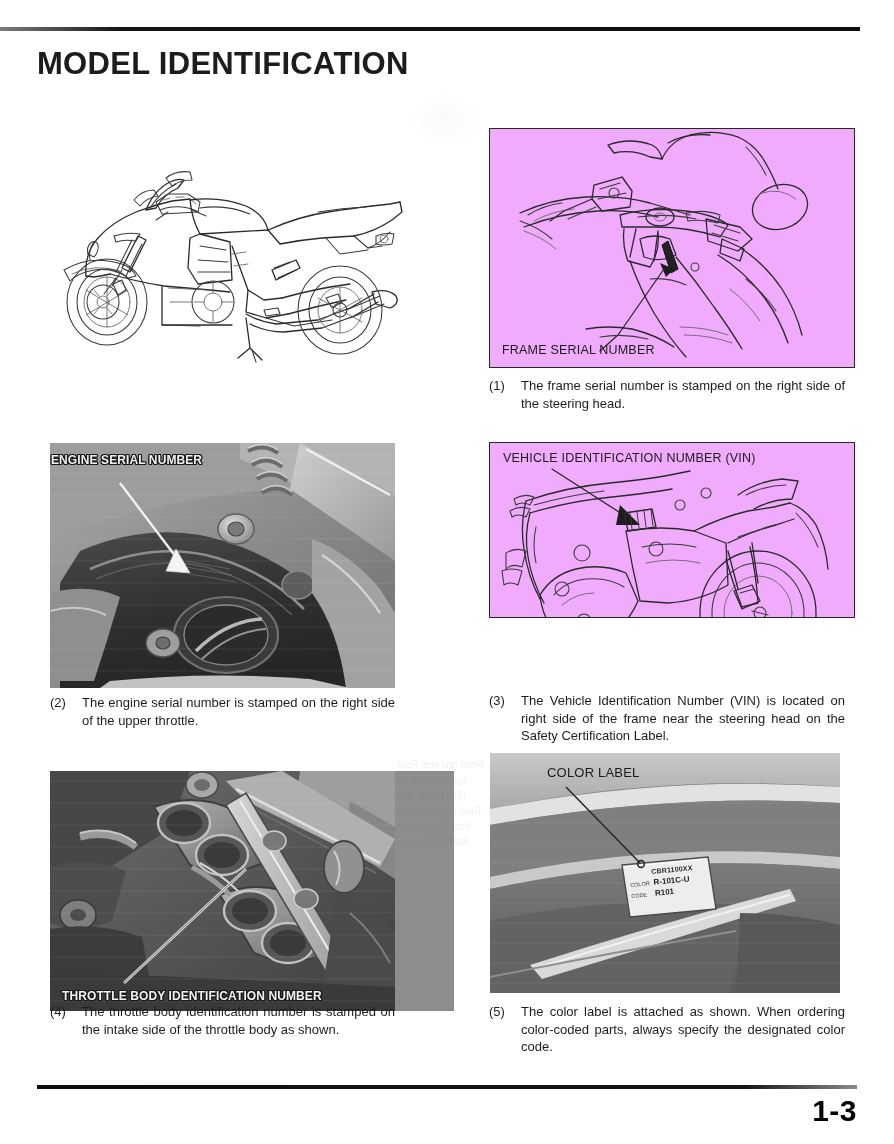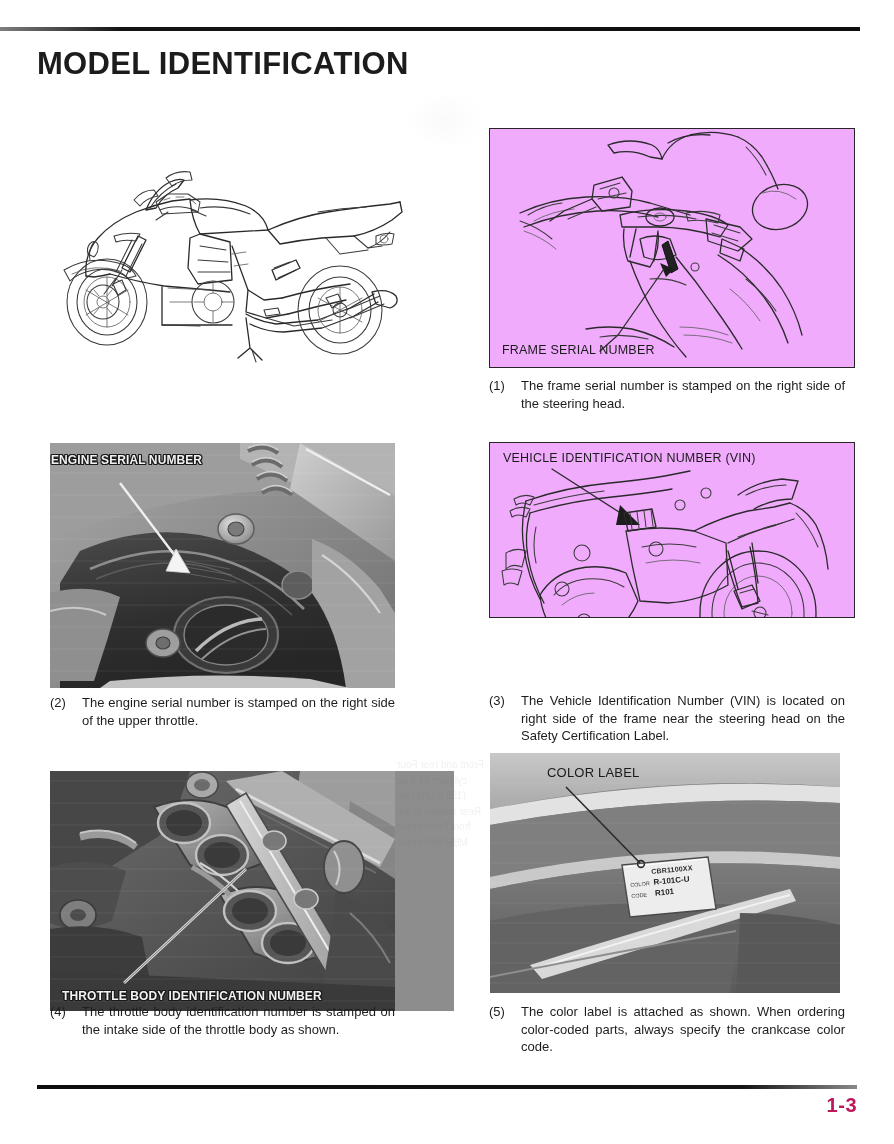--- a/index.html
+++ b/index.html
@@ -119,24 +119,24 @@
     left: 37px;
     top: 1085px;
     width: 820px;
     height: 4px;
     background: linear-gradient(to right, #0d0d0d 0%, #141414 86%, rgba(20,20,20,0.5) 100%);
   }
   .footer-page {
     position: absolute;
     right: 37px;
     top: 1094px;
-    font-size: 20px;
+    font-size: 30px;
     font-weight: bold;
     letter-spacing: 0.5px;
-    color: #be185d;
+    color: #000000;
   }
 
   
   .bleed {
     position: absolute;
     left: 397px;
     top: 757px;
     width: 92px;
     height: 190px;
     opacity: 0.085;
@@ -687,17 +687,17 @@
         <span style="font-size:8px; font-weight:bold; color:#222;">R101</span>
       </div>
     </div>
 
     <div class="ov-label dark" style="left:57px; top:12px; font-size:13px;">COLOR LABEL</div>
   </div>
 </div>
 
 <div class="caption" style="left:489px; top:1003px; width:356px;">
   <span class="num">(5)</span>
-  <span class="body">The color label is attached as shown. When ordering color-coded parts, always specify the crankcase color code.</span>
+  <span class="body">The color label is attached as shown. When ordering color-coded parts, always specify the designated color code.</span>
 </div>
 
 <div class="footer-rule"></div>
 <div class="footer-page">1-3</div>
 
 </body></html>

